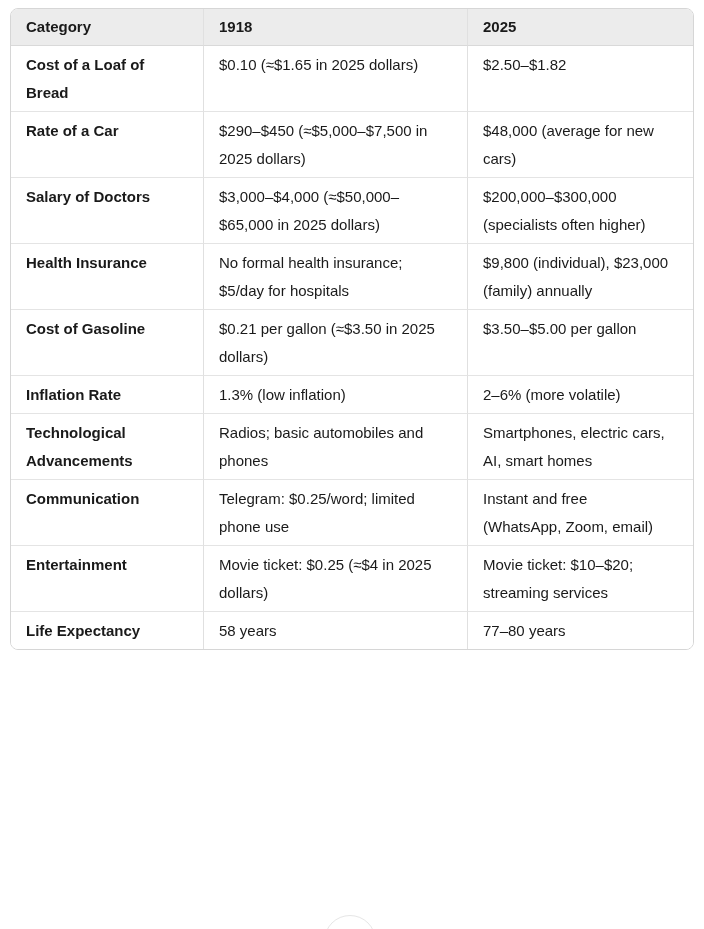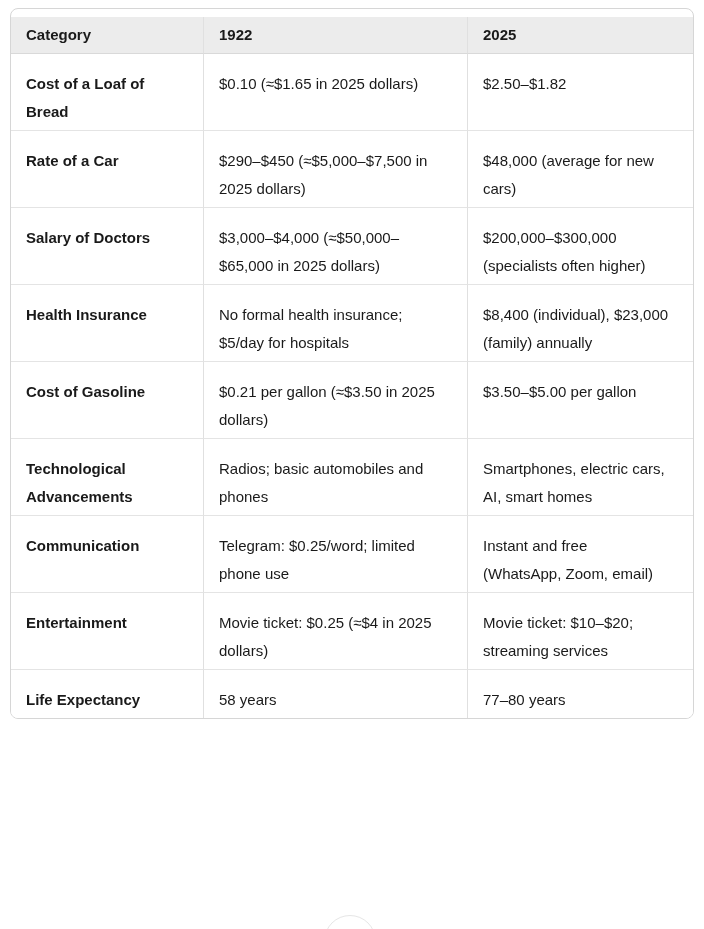--- a/index.html
+++ b/index.html
@@ -18,39 +18,38 @@
     border: 1px solid #d6d6d6;
     border-radius: 8px;
     overflow: hidden;
     background: #ffffff;
   }
   table.compare-table {
     width: 100%;
     border-collapse: separate;
     border-spacing: 0;
     table-layout: fixed;
-    margin-top: 8px;
   }
   col.c-cat  { width: 192px; }
   col.c-1925 { width: 264px; }
   col.c-2025 { width: 226px; }
   th {
     background: #ececec;
     text-align: left;
     font-size: 15px;
     font-weight: 600;
     line-height: 28px;
     padding: 4px 15px;
     border-bottom: 1px solid #d9d9d9;
     white-space: nowrap;
   }
   td {
     font-size: 15px;
     line-height: 28px;
-    padding: 16px 15px 4px 15px;
+    padding: 5px 15px 4px 15px;
     vertical-align: top;
     white-space: pre-line;
     background: #ffffff;
   }
   td.cat { font-weight: 600; }
   th + th, td + td { border-left: 1px solid #e0e0e0; }
   tbody tr + tr td { border-top: 1px solid #e4e4e4; }
   .peek-circle {
     position: absolute;
     left: 324px;
@@ -68,21 +67,21 @@
 <div class="table-wrap">
   <table class="compare-table">
     <colgroup>
       <col class="c-cat">
         <col class="c-1925">
         <col class="c-2025">
     </colgroup>
     <thead>
       <tr>
         <th>Category</th>
-        <th>1922</th>
+        <th>1918</th>
         <th>2025</th>
       </tr>
     </thead>
     <tbody>
       <tr>
         <td class="cat">Cost of a Loaf of
 Bread</td>
         <td>$0.10 (≈$1.65 in 2025 dollars)</td>
         <td>$2.50–$1.82</td>
       </tr>
@@ -97,28 +96,33 @@
         <td class="cat">Salary of Doctors</td>
         <td>$3,000–$4,000 (≈$50,000–
 $65,000 in 2025 dollars)</td>
         <td>$200,000–$300,000
 (specialists often higher)</td>
       </tr>
       <tr>
         <td class="cat">Health Insurance</td>
         <td>No formal health insurance;
 $5/day for hospitals</td>
-        <td>$8,400 (individual), $23,000
+        <td>$9,800 (individual), $23,000
 (family) annually</td>
       </tr>
       <tr>
         <td class="cat">Cost of Gasoline</td>
         <td>$0.21 per gallon (≈$3.50 in 2025
 dollars)</td>
         <td>$3.50–$5.00 per gallon</td>
+      </tr>
+      <tr>
+        <td class="cat">Inflation Rate</td>
+        <td>1.3% (low inflation)</td>
+        <td>2–6% (more volatile)</td>
       </tr>
       <tr>
         <td class="cat">Technological
 Advancements</td>
         <td>Radios; basic automobiles and
 phones</td>
         <td>Smartphones, electric cars,
 AI, smart homes</td>
       </tr>
       <tr>

